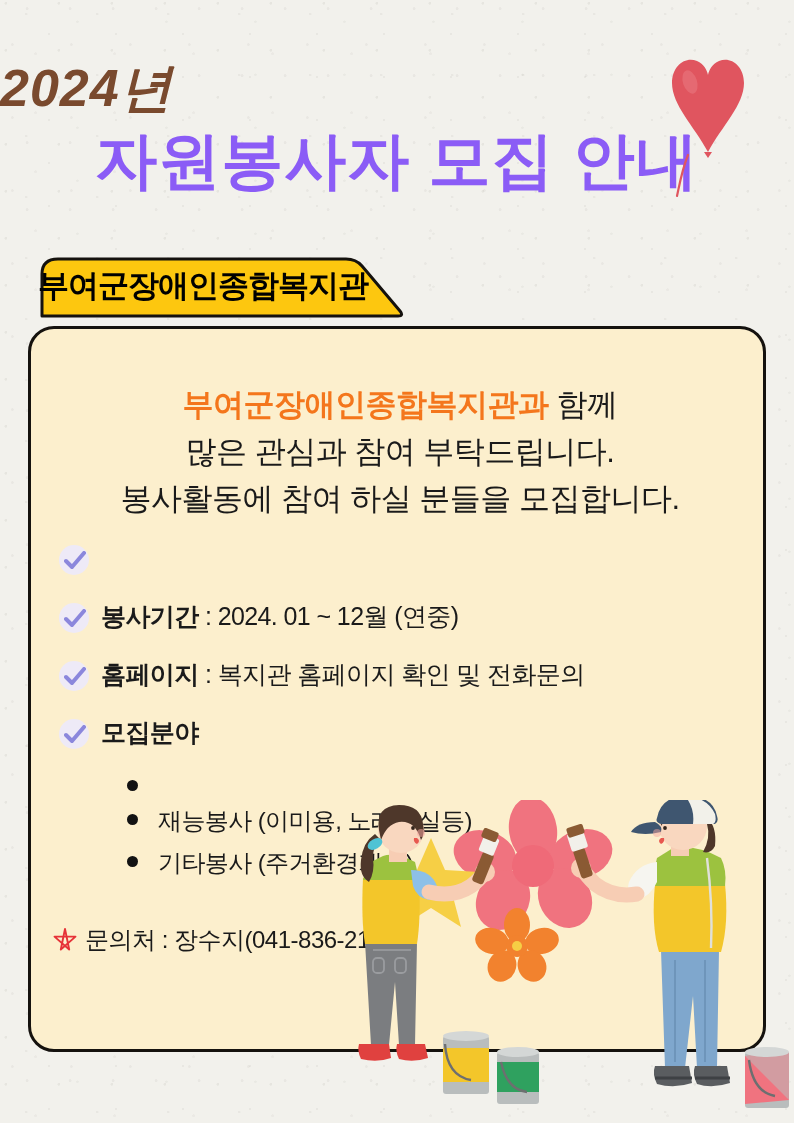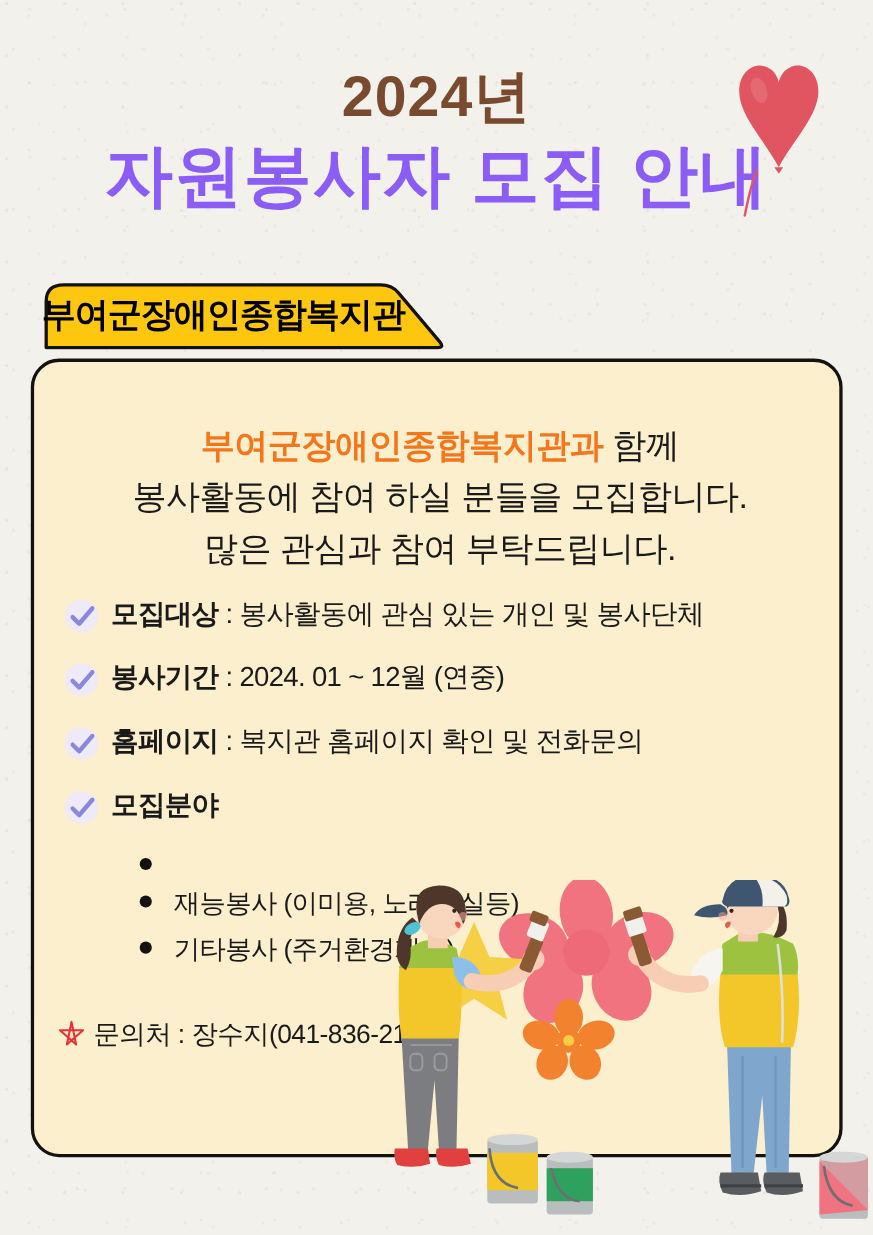--- a/index.html
+++ b/index.html
@@ -21,23 +21,23 @@
       radial-gradient(circle at 73% 79%,rgba(140,135,125,.10) 0 1px,transparent 1.5px),
       radial-gradient(circle at 45% 91%,rgba(150,145,135,.09) 0 1.1px,transparent 1.6px);
     background-size:53px 47px,71px 61px,43px 67px,89px 53px,59px 73px,67px 43px,79px 59px;
     opacity:.9;
   }
   #page{position:absolute;inset:0;z-index:1;}
 
   
   #poster-header{position:absolute;left:0;top:0;width:794px;height:250px;}
   #title-year{
-    position:absolute;left:0;top:62px;width:794px;text-align:center;
+    position:absolute;left:0;top:62px;width:794px;text-align:left;
     font-size:52px;font-weight:bold;color:#7a4a2e;
-    letter-spacing:1px;line-height:1;
+    letter-spacing:1px;line-height:1;font-style:italic;
   }
   #title-main{
     position:absolute;left:0;top:128px;width:794px;text-align:center;
     font-size:62px;font-weight:bold;color:#8b5cf6;
     letter-spacing:1px;line-height:1.05;white-space:nowrap;
   }
   #heart-balloon{position:absolute;left:652px;top:48px;width:110px;height:150px;}
 
   
   #info-card{
@@ -119,33 +119,32 @@
     <svg width="400" height="62" viewBox="0 0 400 62">
       <path d="M14 60 L14 18 Q14 3 30 3 L318 3 Q328 3 334 10 L372 55 Q376 60 370 60 Z" fill="#fdc70f" stroke="#15120e" stroke-width="3" stroke-linejoin="round"></path>
     </svg>
   </div>
   <div id="card-tab-label">부여군장애인종합복지관</div>
 
   <div id="info-card">
 
     <div id="intro-block">
       <div class="intro-line"><span class="intro-accent">부여군장애인종합복지관과</span><span> 함께</span></div>
+      <div class="intro-line">많은 관심과 참여 부탁드립니다.</div>
       <div class="intro-line">봉사활동에 참여 하실 분들을 모집합니다.</div>
-      <div class="intro-line">많은 관심과 참여 부탁드립니다.</div>
     </div>
 
     <div id="check-list">
 
       <div class="check-row">
         <span class="check-icon">
           <svg width="22" height="20" viewBox="0 0 22 20">
               <path d="M2 10 L8 16 L20 2" stroke="#8b87dc" stroke-width="4" fill="none" stroke-linecap="round" stroke-linejoin="round"></path>
             </svg>
         </span>
-        <span class="check-text"><b class="check-label">모집대상</b><span> : 봉사활동에 관심 있는 개인 및 봉사단체</span></span>
       </div>
 
       <div class="check-row">
         <span class="check-icon">
           <svg width="22" height="20" viewBox="0 0 22 20">
               <path d="M2 10 L8 16 L20 2" stroke="#8b87dc" stroke-width="4" fill="none" stroke-linecap="round" stroke-linejoin="round"></path>
             </svg>
         </span>
         <span class="check-text"><b class="check-label">봉사기간</b><span> : 2024. 01 ~ 12월 (연중)</span></span>
       </div>

